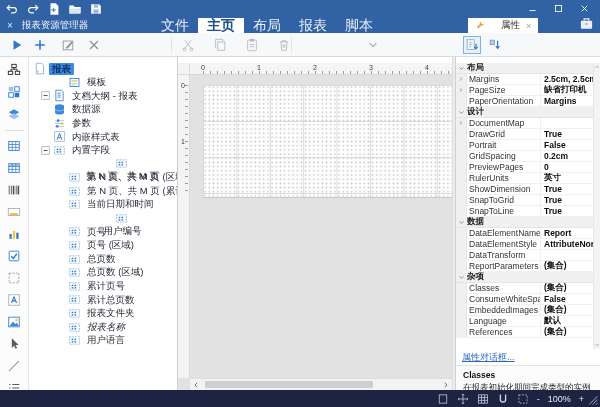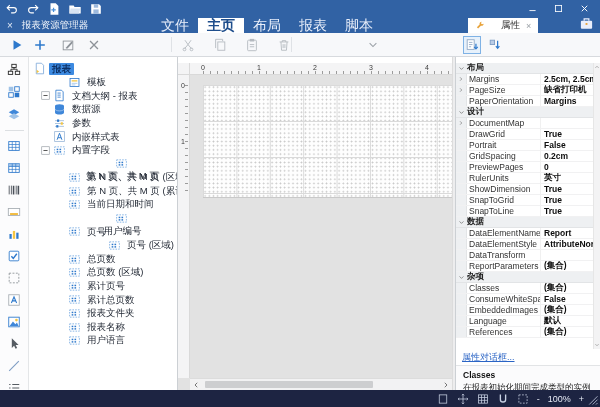--- a/index.html
+++ b/index.html
@@ -515,21 +515,21 @@
           <svg viewBox="0 0 16 16">
             <rect x="2" y="3.5" width="12" height="9" fill="#fff" stroke="#74a9e0" stroke-dasharray="2 1.4"></rect>
             <rect x="4.5" y="5.8" width="2" height="1.8" fill="#2e79cc"></rect>
             <rect x="8" y="5.8" width="2" height="1.8" fill="#2e79cc"></rect>
             <rect x="4.5" y="8.8" width="2" height="1.8" fill="#2e79cc"></rect>
             <rect x="8" y="8.8" width="2" height="1.8" fill="#2e79cc"></rect>
           </svg>
         </span>
         <span class="lbl">页号</span>
       </div>
-      <div class="trow" style="padding-left: 39px; justify-content: flex-end;">
+      <div class="trow" style="padding-left: 39px;">
         <span class="ic ticon">
           <svg viewBox="0 0 16 16">
             <rect x="2" y="3.5" width="12" height="9" fill="#fff" stroke="#74a9e0" stroke-dasharray="2 1.4"></rect>
             <rect x="4.5" y="5.8" width="2" height="1.8" fill="#2e79cc"></rect>
             <rect x="8" y="5.8" width="2" height="1.8" fill="#2e79cc"></rect>
             <rect x="4.5" y="8.8" width="2" height="1.8" fill="#2e79cc"></rect>
             <rect x="8" y="8.8" width="2" height="1.8" fill="#2e79cc"></rect>
           </svg>
         </span>
         <span class="lbl">页号 (区域)</span>
@@ -587,21 +587,21 @@
           <svg viewBox="0 0 16 16">
             <rect x="2" y="3.5" width="12" height="9" fill="#fff" stroke="#74a9e0" stroke-dasharray="2 1.4"></rect>
             <rect x="4.5" y="5.8" width="2" height="1.8" fill="#2e79cc"></rect>
             <rect x="8" y="5.8" width="2" height="1.8" fill="#2e79cc"></rect>
             <rect x="4.5" y="8.8" width="2" height="1.8" fill="#2e79cc"></rect>
             <rect x="8" y="8.8" width="2" height="1.8" fill="#2e79cc"></rect>
           </svg>
         </span>
         <span class="lbl">报表文件夹</span>
       </div>
-      <div class="trow" style="padding-left: 39px;">
+      <div class="trow" style="padding-left: 39px; font-style: italic;">
         <span class="ic ticon">
           <svg viewBox="0 0 16 16">
             <rect x="2" y="3.5" width="12" height="9" fill="#fff" stroke="#74a9e0" stroke-dasharray="2 1.4"></rect>
             <rect x="4.5" y="5.8" width="2" height="1.8" fill="#2e79cc"></rect>
             <rect x="8" y="5.8" width="2" height="1.8" fill="#2e79cc"></rect>
             <rect x="4.5" y="8.8" width="2" height="1.8" fill="#2e79cc"></rect>
             <rect x="8" y="8.8" width="2" height="1.8" fill="#2e79cc"></rect>
           </svg>
         </span>
         <span class="lbl">报表名称</span>

